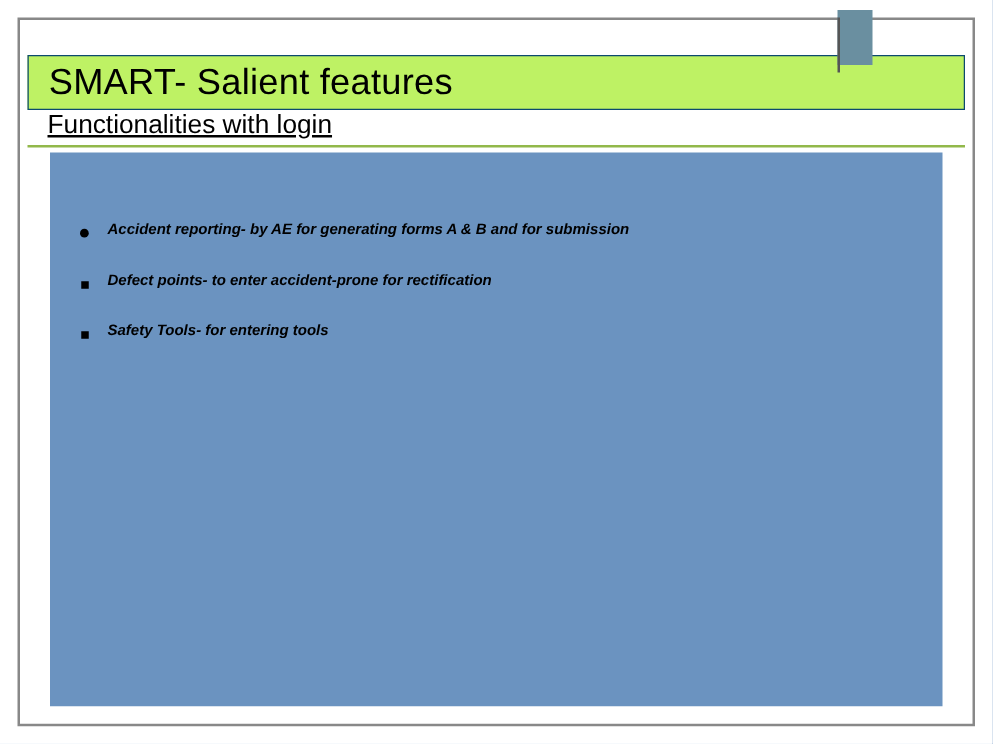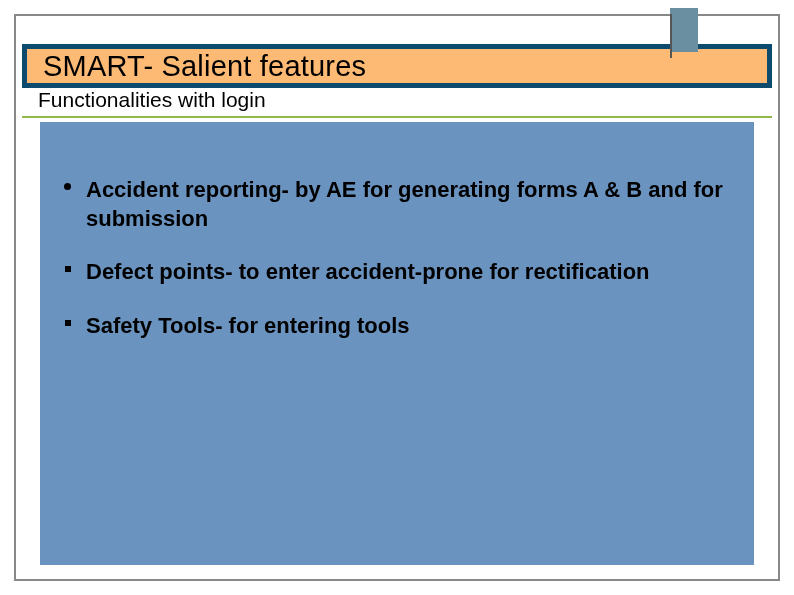--- a/index.html
+++ b/index.html
@@ -42,24 +42,24 @@
     width: 2px;
     height: 100%;
     background: #555;
   }
   .title-bar {
     position: absolute;
     top: 44px;
     left: 22px;
     right: 22px;
     height: 44px;
-    background: #fdba74;
-    border: 5px solid #0c4a6e;
+    background: #bef264;
+    border: 1px solid #0c4a6e;
     display: flex;
-    align-items: flex-end;
+    align-items: center;
   }
   .title-text {
     font-size: 29px;
     font-weight: 400;
     color: #000;
     padding-left: 16px;
     letter-spacing: 0.2px;
   }
   .subtitle-bar {
     position: absolute;
@@ -70,44 +70,46 @@
     border-bottom: 2px solid #92b84a;
     display: flex;
     align-items: flex-start;
   }
   .subtitle-text {
     font-size: 21px;
     font-weight: 400;
     color: #000;
     padding-left: 16px;
     padding-top: 0px;
+    text-decoration: underline;
   }
   .content-area {
     position: absolute;
     top: 122px;
     left: 40px;
     right: 40px;
     bottom: 30px;
     background: #6b93c0;
   }
   .bullet-list {
     position: absolute;
     top: 176px;
     left: 56px;
     right: 56px;
     list-style: none;
   }
   .bullet-item {
     position: relative;
     padding-left: 30px;
     margin-bottom: 25px;
-    font-size: 22px;
+    font-size: 12px;
     font-weight: bold;
     color: #000;
     line-height: 1.3;
+    font-style: italic;
   }
   .bullet-dot {
     position: absolute;
     left: 8px;
     top: 7px;
     width: 7px;
     height: 7px;
     background: #000;
     border-radius: 50%;
   }

